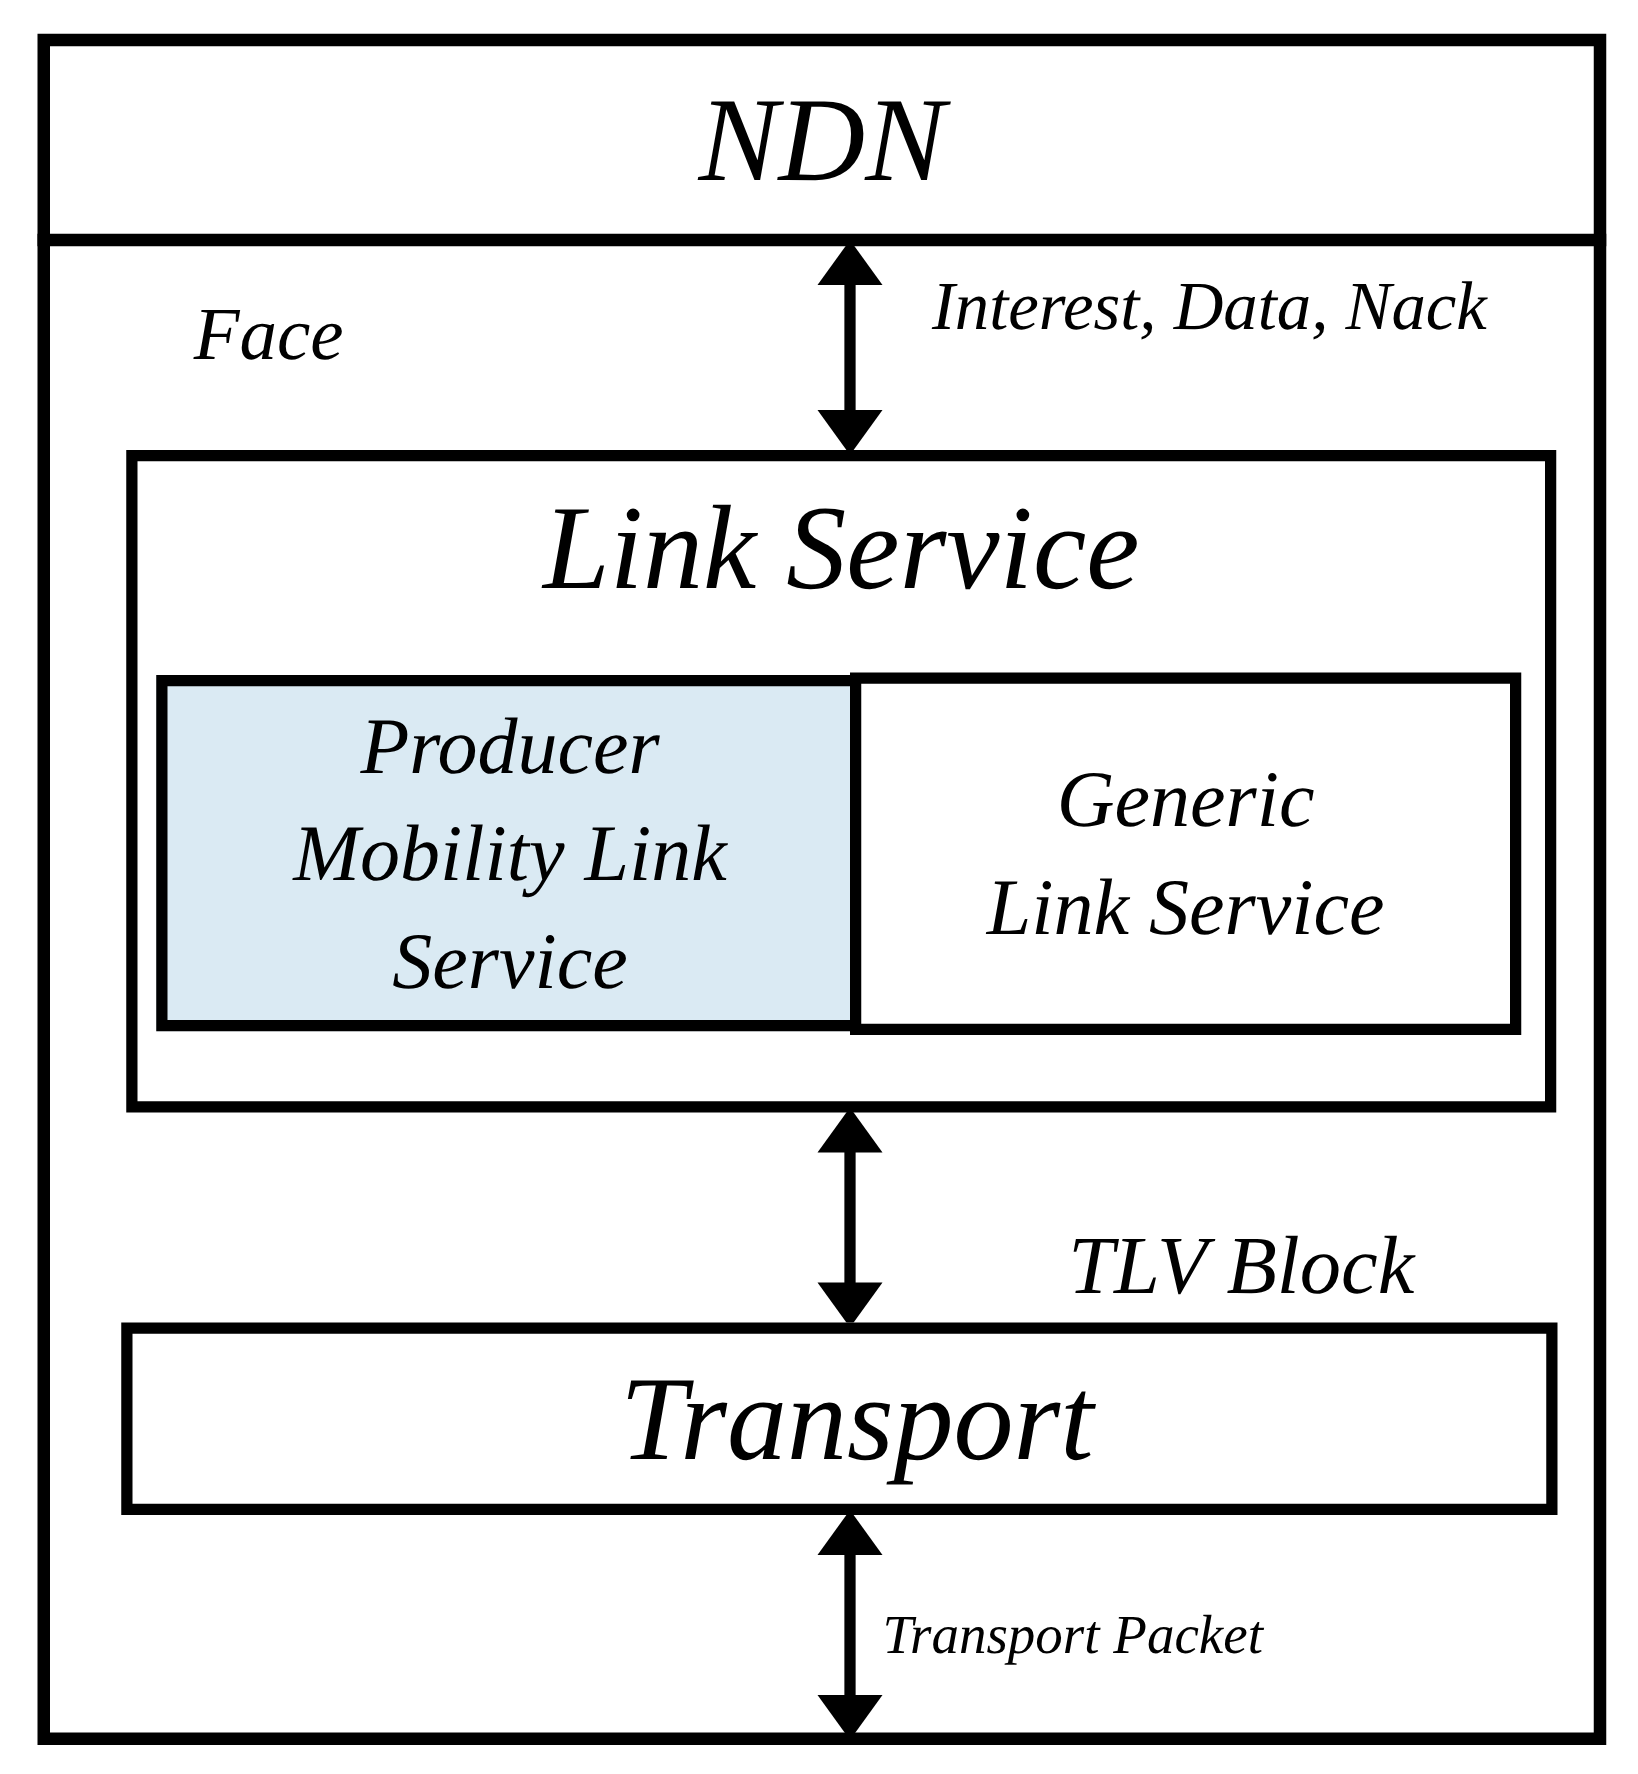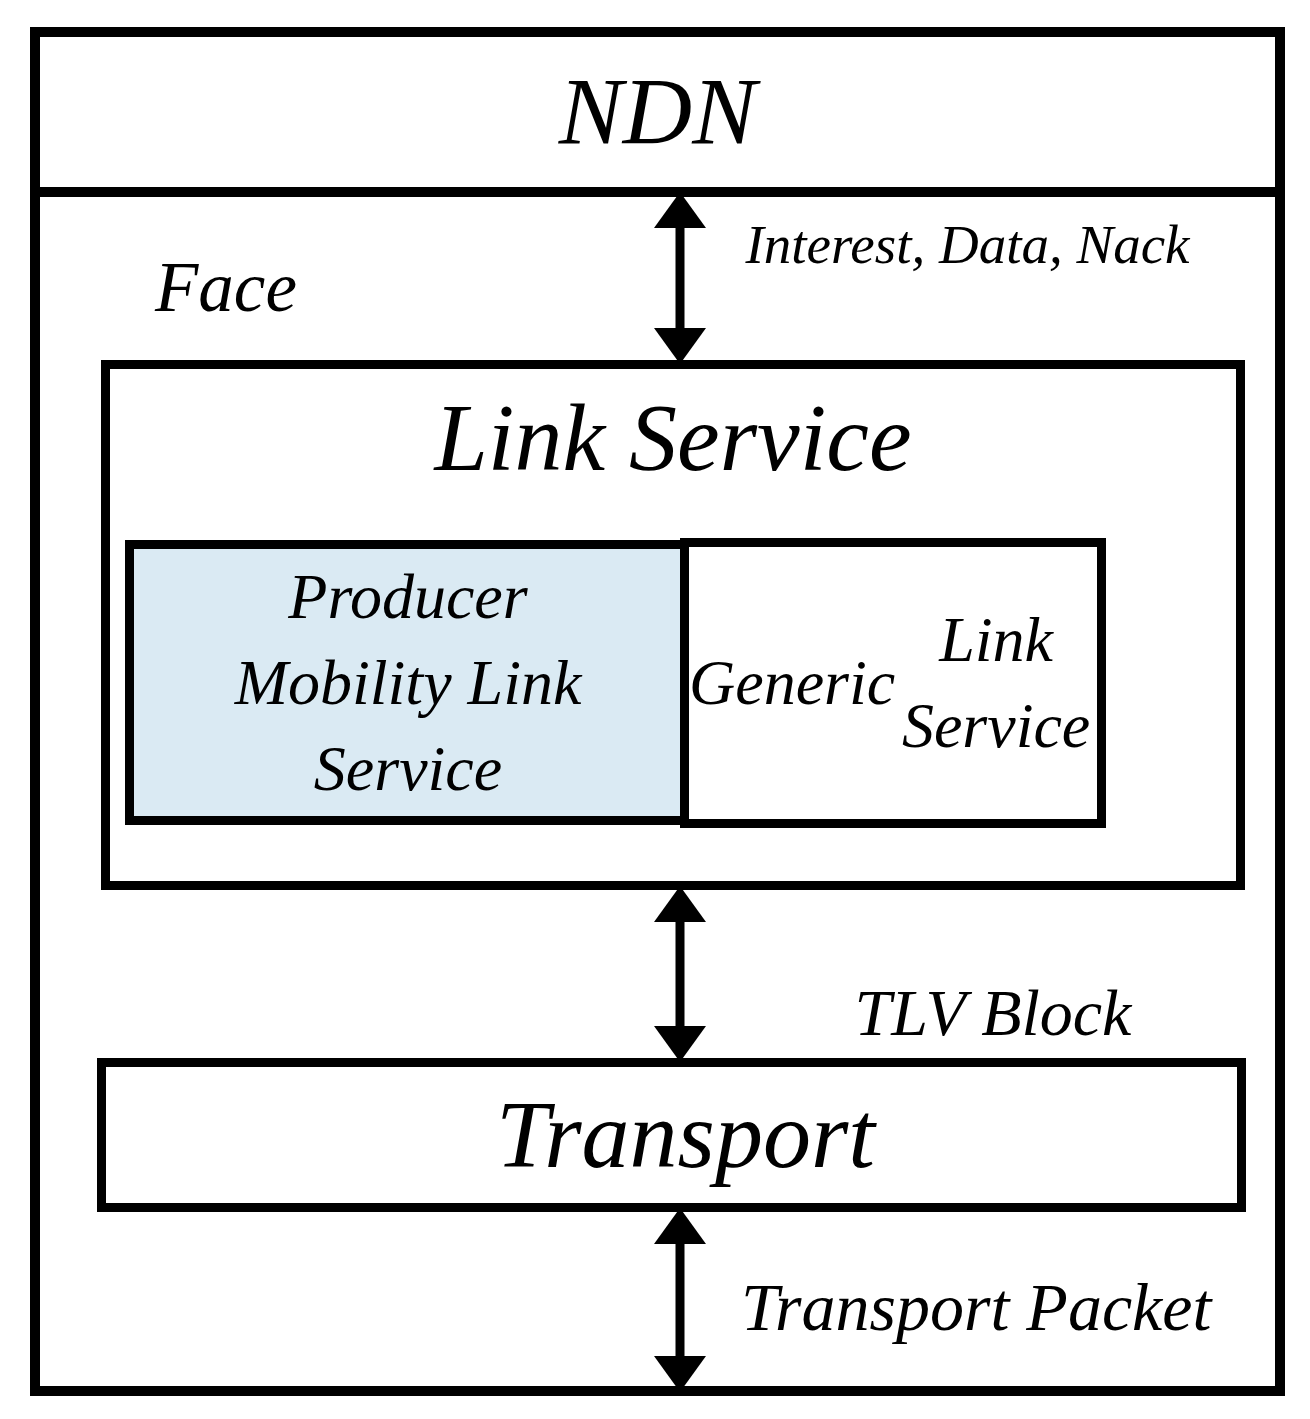--- a/index.html
+++ b/index.html
@@ -33,21 +33,21 @@
   }
 
   
   .ndn-title {
     left: 30px; top: 37px; width: 1255px; height: 150px;
     display: flex; align-items: center; justify-content: center;
     font-size: 96px; line-height: 96px;
   }
   .face-label {
     left: 155px; top: 220px;
-    font-size: 71px; line-height: 95px; margin-top: 20px;
+    font-size: 60px; line-height: 95px;
   }
 
   
   .link-service-box {
     left: 101px; top: 360px;
     width: 1144px; height: 530px;
     border: 9px solid var(--border, #000);
     background: #ffffff;
   }
   .link-service-title {
@@ -60,24 +60,24 @@
     width: 566px; height: 285px;
     border: 9px solid var(--border, #000);
     background: var(--highlight, #daeaf3);
     display: flex; flex-direction: column;
     align-items: center; justify-content: center;
     text-align: center;
     font-size: 64px; line-height: 86px;
   }
   .generic-box {
     left: 680px; top: 538px;
-    width: 426px; height: 290px;
+    width: 537px; height: 290px;
     border: 9px solid var(--border, #000);
     background: #ffffff;
-    display: flex; flex-direction: row;
+    display: flex; flex-direction: column;
     align-items: center; justify-content: center;
     text-align: center;
     font-size: 64px; line-height: 86px;
   }
 
   
   .transport-box {
     left: 97px; top: 1058px;
     width: 1149px; height: 154px;
     border: 9px solid var(--border, #000);
@@ -92,23 +92,22 @@
     text-align: center;
     font-size: 55px; line-height: 66px;
   }
   .tlv-label {
     left: 793px; top: 941px; width: 400px;
     text-align: center;
     font-size: 66px; line-height: 68px; margin-top: 38px;
   }
   .transport-packet-label {
     left: 706px; top: 1273px;
-    font-size: 68px; line-height: 69px;
+    font-size: 44px; line-height: 69px;
     white-space: nowrap;
-    margin-left: 35px;
   }
 
   .arrow-svg { display: block; }
 </style>
 </head>
 <body>
 
 <div id="canvas">
 
   <div class="abs outer-box"></div>

